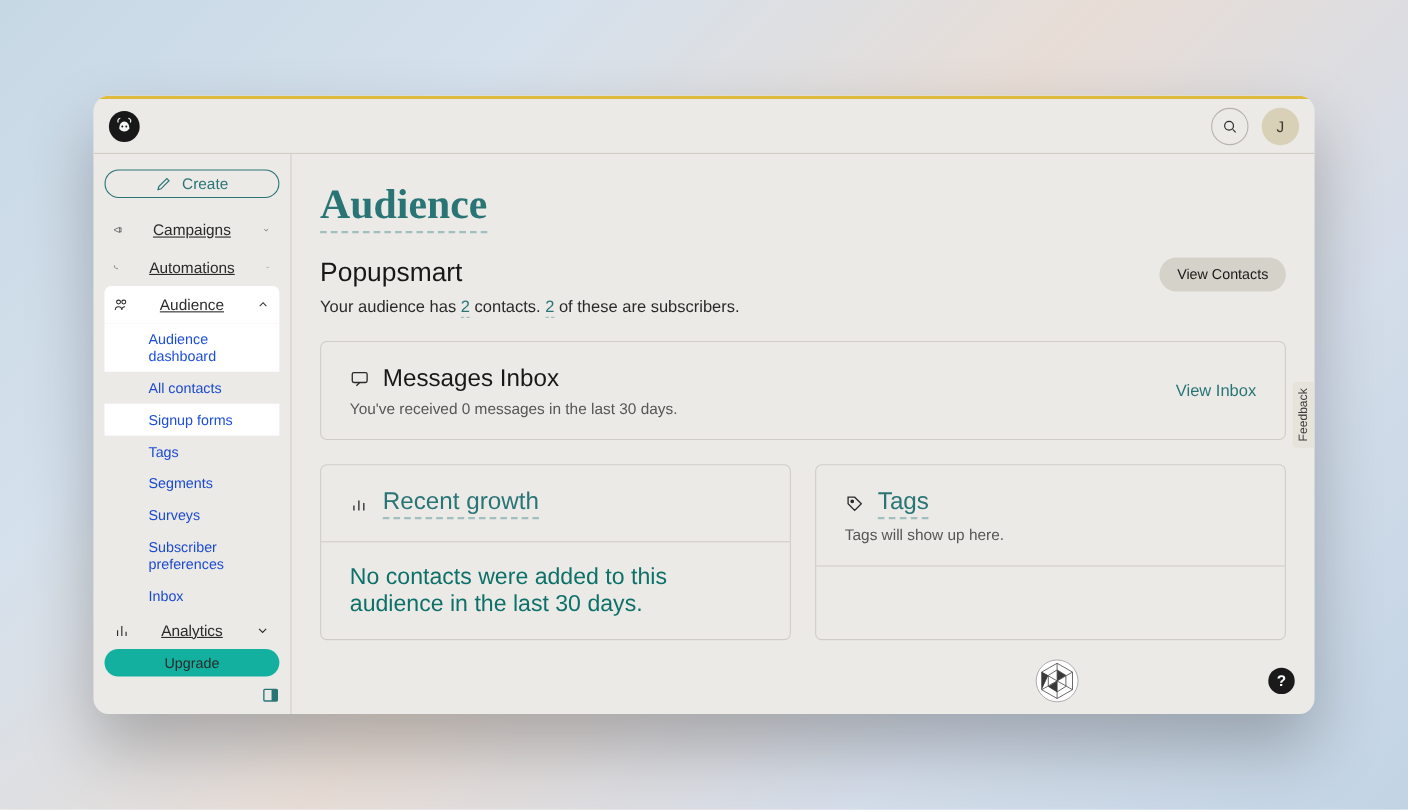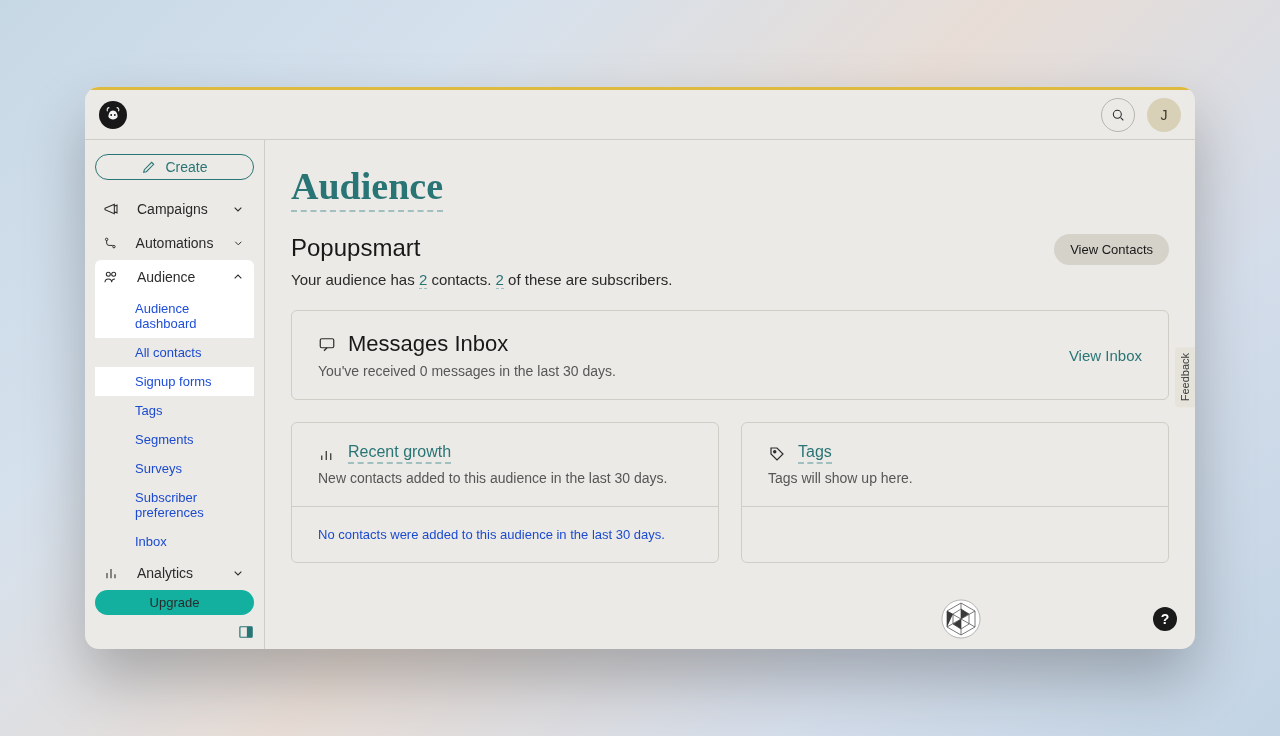--- a/index.html
+++ b/index.html
@@ -9,21 +9,21 @@
 .topbar-accent { height: 3px; background: linear-gradient(90deg, #e8c342, #e8c342); }
 .topbar { height: 50px; display: flex; align-items: center; justify-content: space-between; padding: 0 14px; border-bottom: 1px solid #d9d6cf; }
 .logo { width: 28px; height: 28px; border-radius: 50%; background: #1a1a1a; display: flex; align-items: center; justify-content: center; }
 .logo svg { width: 22px; height: 22px; }
 .topbar-right { display: flex; gap: 12px; align-items: center; }
 .icon-btn { width: 34px; height: 34px; border-radius: 50%; border: 1px solid #bfbcb3; display: flex; align-items: center; justify-content: center; background: transparent; cursor: pointer; }
 .avatar { width: 34px; height: 34px; border-radius: 50%; background: #e1d9bf; color: #403b2e; display: flex; align-items: center; justify-content: center; font-weight: 500; font-size: 14px; }
 .body-area { display: flex; height: calc(100% - 53px); }
 .sidebar { width: 180px; border-right: 1px solid #d9d6cf; display: flex; flex-direction: column; padding: 14px 10px 10px 10px; position: relative; }
 .create-btn { height: 34px; border: 1px solid #2b7a7b; border-radius: 17px; color: #2b7a7b; background: transparent; display: flex; align-items: center; justify-content: center; gap: 8px; font-size: 14px; font-weight: 500; cursor: pointer; margin-bottom: 12px; }
-.nav-item { display: flex; align-items: flex-start; gap: 18px; padding: 9px 8px; font-size: 14px; color: #2c2c2c; cursor: pointer; border-radius: 4px; position: relative; }
+.nav-item { display: flex; align-items: flex-start; gap: 28px; padding: 9px 8px; font-size: 14px; color: #2c2c2c; cursor: pointer; border-radius: 4px; position: relative; text-decoration: underline; }
 .nav-item .chev { margin-left: auto; }
 .nav-item.expanded { background: #fff; border-radius: 6px 6px 0 0; z-index: 20; position: relative; }
 .subnav { background: transparent; }
 .subnav-item { padding: 7px 8px 7px 40px; font-size: 13px; color: #1d4ed8; cursor: pointer; }
 .subnav-item.raised { background: #fff; position: relative; z-index: 20; }
 .upgrade-btn { margin-top: auto; height: 34px; border-radius: 17px; background: #14b8a6; color: #2c2c2c; border: none; font-size: 13px; font-weight: 400; cursor: pointer; }
 .collapse-toggle { align-self: flex-end; margin-top: 10px; width: 16px; height: 16px; display:flex; align-items:center; justify-content:center; }
 .main { flex: 1; padding: 24px 26px; overflow: hidden; position: relative; }
 .page-title { font-size: 38px; font-family: Georgia, "Times New Roman", serif; color: #2b7a7b; border-bottom: 2px dashed #a7c7c7; display: inline-block; padding-bottom: 2px; margin-bottom: 22px; }
 .aud-header { display: flex; align-items: flex-start; justify-content: space-between; margin-bottom: 6px; }
@@ -36,24 +36,24 @@
 .aud-sub .num { color: #2b7a7b; border-bottom: 1px dashed #a7c7c7; }
 .card { border: 1px solid #d9d6cf; border-radius: 6px; background: transparent; }
 .inbox-card { padding: 20px 26px; margin-bottom: 22px; display: flex; justify-content: space-between; align-items: flex-start; }
 .inbox-left { }
 .inbox-title { display: flex; align-items: center; gap: 12px; font-size: 22px; color: #1a1a1a; margin-bottom: 6px; }
 .inbox-sub { font-size: 14px; color: #5a5a5a; }
 .view-inbox { color: #2b7a7b; font-size: 15px; font-weight: 500; cursor: pointer; align-self: center; }
 .two-col { display: flex; gap: 22px; }
 .half-card { flex: 1; }
 .hc-head { padding: 20px 26px; border-bottom: 1px solid #d9d6cf; }
-.hc-title { display: flex; align-items: center; gap: 12px; font-size: 16px; font-family: Georgia, serif; color: #2b7a7b; }
+.hc-title { display: flex; align-items: center; gap: 12px; font-size: 22px; font-family: Georgia, serif; color: #2b7a7b; }
 .hc-title .ul { border-bottom: 2px dashed #a7c7c7; padding-bottom: 1px; }
 .hc-sub { font-size: 14px; color: #5a5a5a; margin-top: 6px; }
-.hc-body { padding: 20px 26px; font-size: 13px; color: #1d4ed8; }
+.hc-body { padding: 20px 26px; font-size: 21px; color: #0f766e; }
 .feedback-tab { position: absolute; right: 0; top: 260px; background: #e6e3db; padding: 6px 4px; writing-mode: vertical-rl; transform: rotate(180deg); font-size: 11px; color: #3a3a3a; border-radius: 0 4px 4px 0; z-index: 6; }
 .help-fab { position: absolute; right: 18px; bottom: 18px; width: 24px; height: 24px; border-radius: 50%; background: #1a1a1a; color: #fff; font-size: 14px; display: flex; align-items: center; justify-content: center; cursor: pointer; z-index: 6; font-weight:600;}
 .decor-gem { position: absolute; right: 212px; bottom: 10px; width: 44px; height: 40px; z-index: 6; }
 .icon-svg { width: 16px; height: 16px; stroke: #2c2c2c; stroke-width: 1.6; fill: none; }
 </style>
 </head>
 <body>
 
 <div class="window">
   <div class="topbar-accent"></div>
@@ -186,21 +186,20 @@
         <div class="card half-card">
           <div class="hc-head">
             <div class="hc-title">
               <svg class="icon-svg" style="width:18px;height:18px" viewBox="0 0 24 24">
                   <line x1="5" y1="20" x2="5" y2="14"></line>
                   <line x1="11" y1="20" x2="11" y2="8"></line>
                   <line x1="17" y1="20" x2="17" y2="11"></line>
                 </svg>
               <span class="ul">Recent growth</span>
             </div>
-            <div class="hc-sub">New contacts added to this audience in the last 30 days.</div>
           </div>
           <div class="hc-body">No contacts were added to this audience in the last 30 days.</div>
         </div>
 
         <div class="card half-card">
           <div class="hc-head" style="border-bottom:1px solid #d9d6cf">
             <div class="hc-title">
               <svg class="icon-svg" style="width:18px;height:18px" viewBox="0 0 24 24">
                   <path d="M4 4h8l8 8-8 8-8-8z"></path>
                   <circle cx="9" cy="9" r="1.5" fill="#2c2c2c"></circle>

